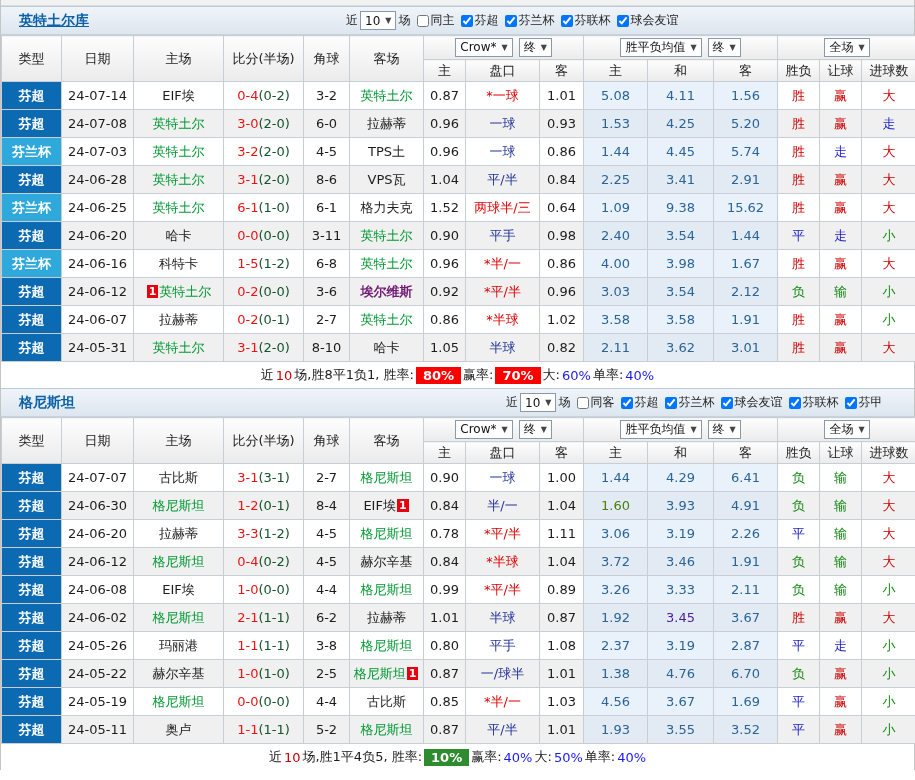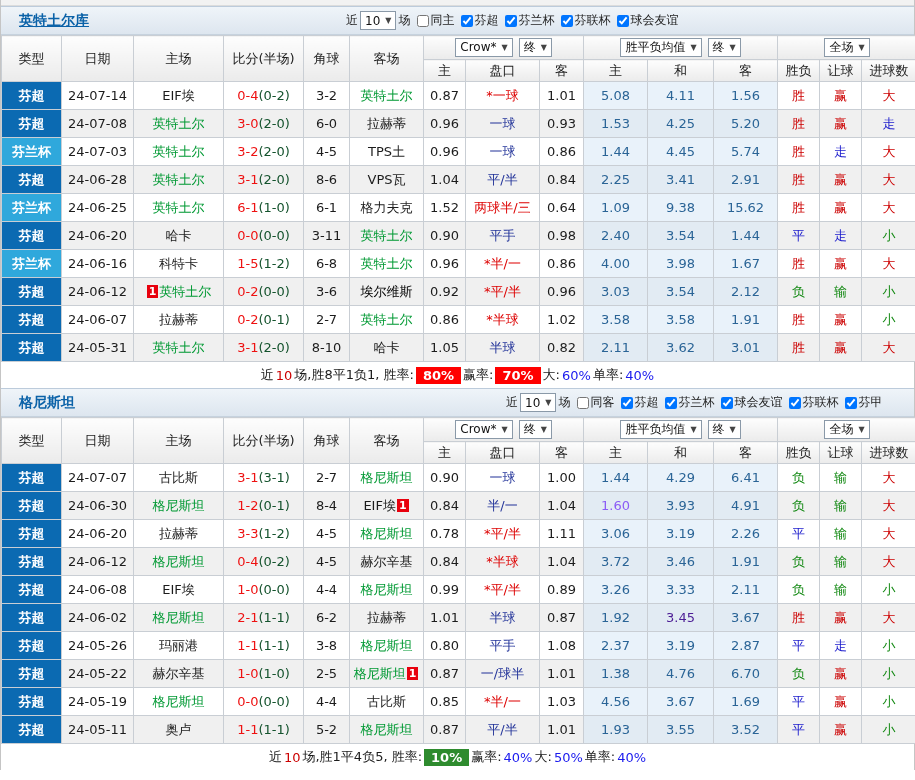--- a/index.html
+++ b/index.html
@@ -234,21 +234,21 @@
               <td style="color: rgb(204, 0, 0);">胜</td>
               <td style="color: rgb(204, 0, 0);">赢</td>
               <td style="color: rgb(204, 0, 0);">大</td>
             </tr>
             <tr class="even">
               <td class="league" style="background: rgb(11, 106, 178); color: rgb(255, 255, 255);">芬超</td>
               <td>24-06-12</td>
               <td><span class="badge" style="background: rgb(232, 0, 13);">1</span><span style="color: rgb(0, 153, 51);">英特土尔</span></td>
               <td><span style="color: rgb(238, 17, 17);">0-2</span><span class="half">(0-0)</span></td>
               <td>3-6</td>
-              <td><span style="color: #000000;">埃尔维斯</span></td>
+              <td><span style="color: #701a75; font-weight: bold;">埃尔维斯</span></td>
               <td>0.92</td>
               <td style="color: rgb(221, 0, 0);">*平/半</td>
               <td>0.96</td>
               <td class="avg" style="color: rgb(42, 100, 150);">3.03</td>
               <td class="avg" style="color: rgb(42, 100, 150);">3.54</td>
               <td class="avg" style="color: rgb(42, 100, 150);">2.12</td>
               <td style="color: rgb(17, 136, 17);">负</td>
               <td style="color: rgb(17, 136, 17);">输</td>
               <td style="color: rgb(17, 136, 17);">小</td>
             </tr>
@@ -397,21 +397,21 @@
             <tr class="even">
               <td class="league" style="background: rgb(11, 106, 178); color: rgb(255, 255, 255);">芬超</td>
               <td>24-06-30</td>
               <td><span style="color: rgb(0, 153, 51);">格尼斯坦</span></td>
               <td><span style="color: rgb(238, 17, 17);">1-2</span><span class="half">(0-1)</span></td>
               <td>8-4</td>
               <td><span style="color: rgb(28, 28, 28);">EIF埃</span><span class="badge" style="background: rgb(232, 0, 13);">1</span></td>
               <td>0.84</td>
               <td style="color: rgb(34, 51, 153);">半/一</td>
               <td>1.04</td>
-              <td class="avg" style="color: #8b5cf6;">1.60</td>
+              <td class="avg" style="color: #4d7c0f;">1.60</td>
               <td class="avg" style="color: rgb(42, 100, 150);">3.93</td>
               <td class="avg" style="color: rgb(42, 100, 150);">4.91</td>
               <td style="color: rgb(17, 136, 17);">负</td>
               <td style="color: rgb(17, 136, 17);">输</td>
               <td style="color: rgb(204, 0, 0);">大</td>
             </tr>
             <tr>
               <td class="league" style="background: rgb(11, 106, 178); color: rgb(255, 255, 255);">芬超</td>
               <td>24-06-20</td>
               <td><span style="color: rgb(28, 28, 28);">拉赫蒂</span></td>

